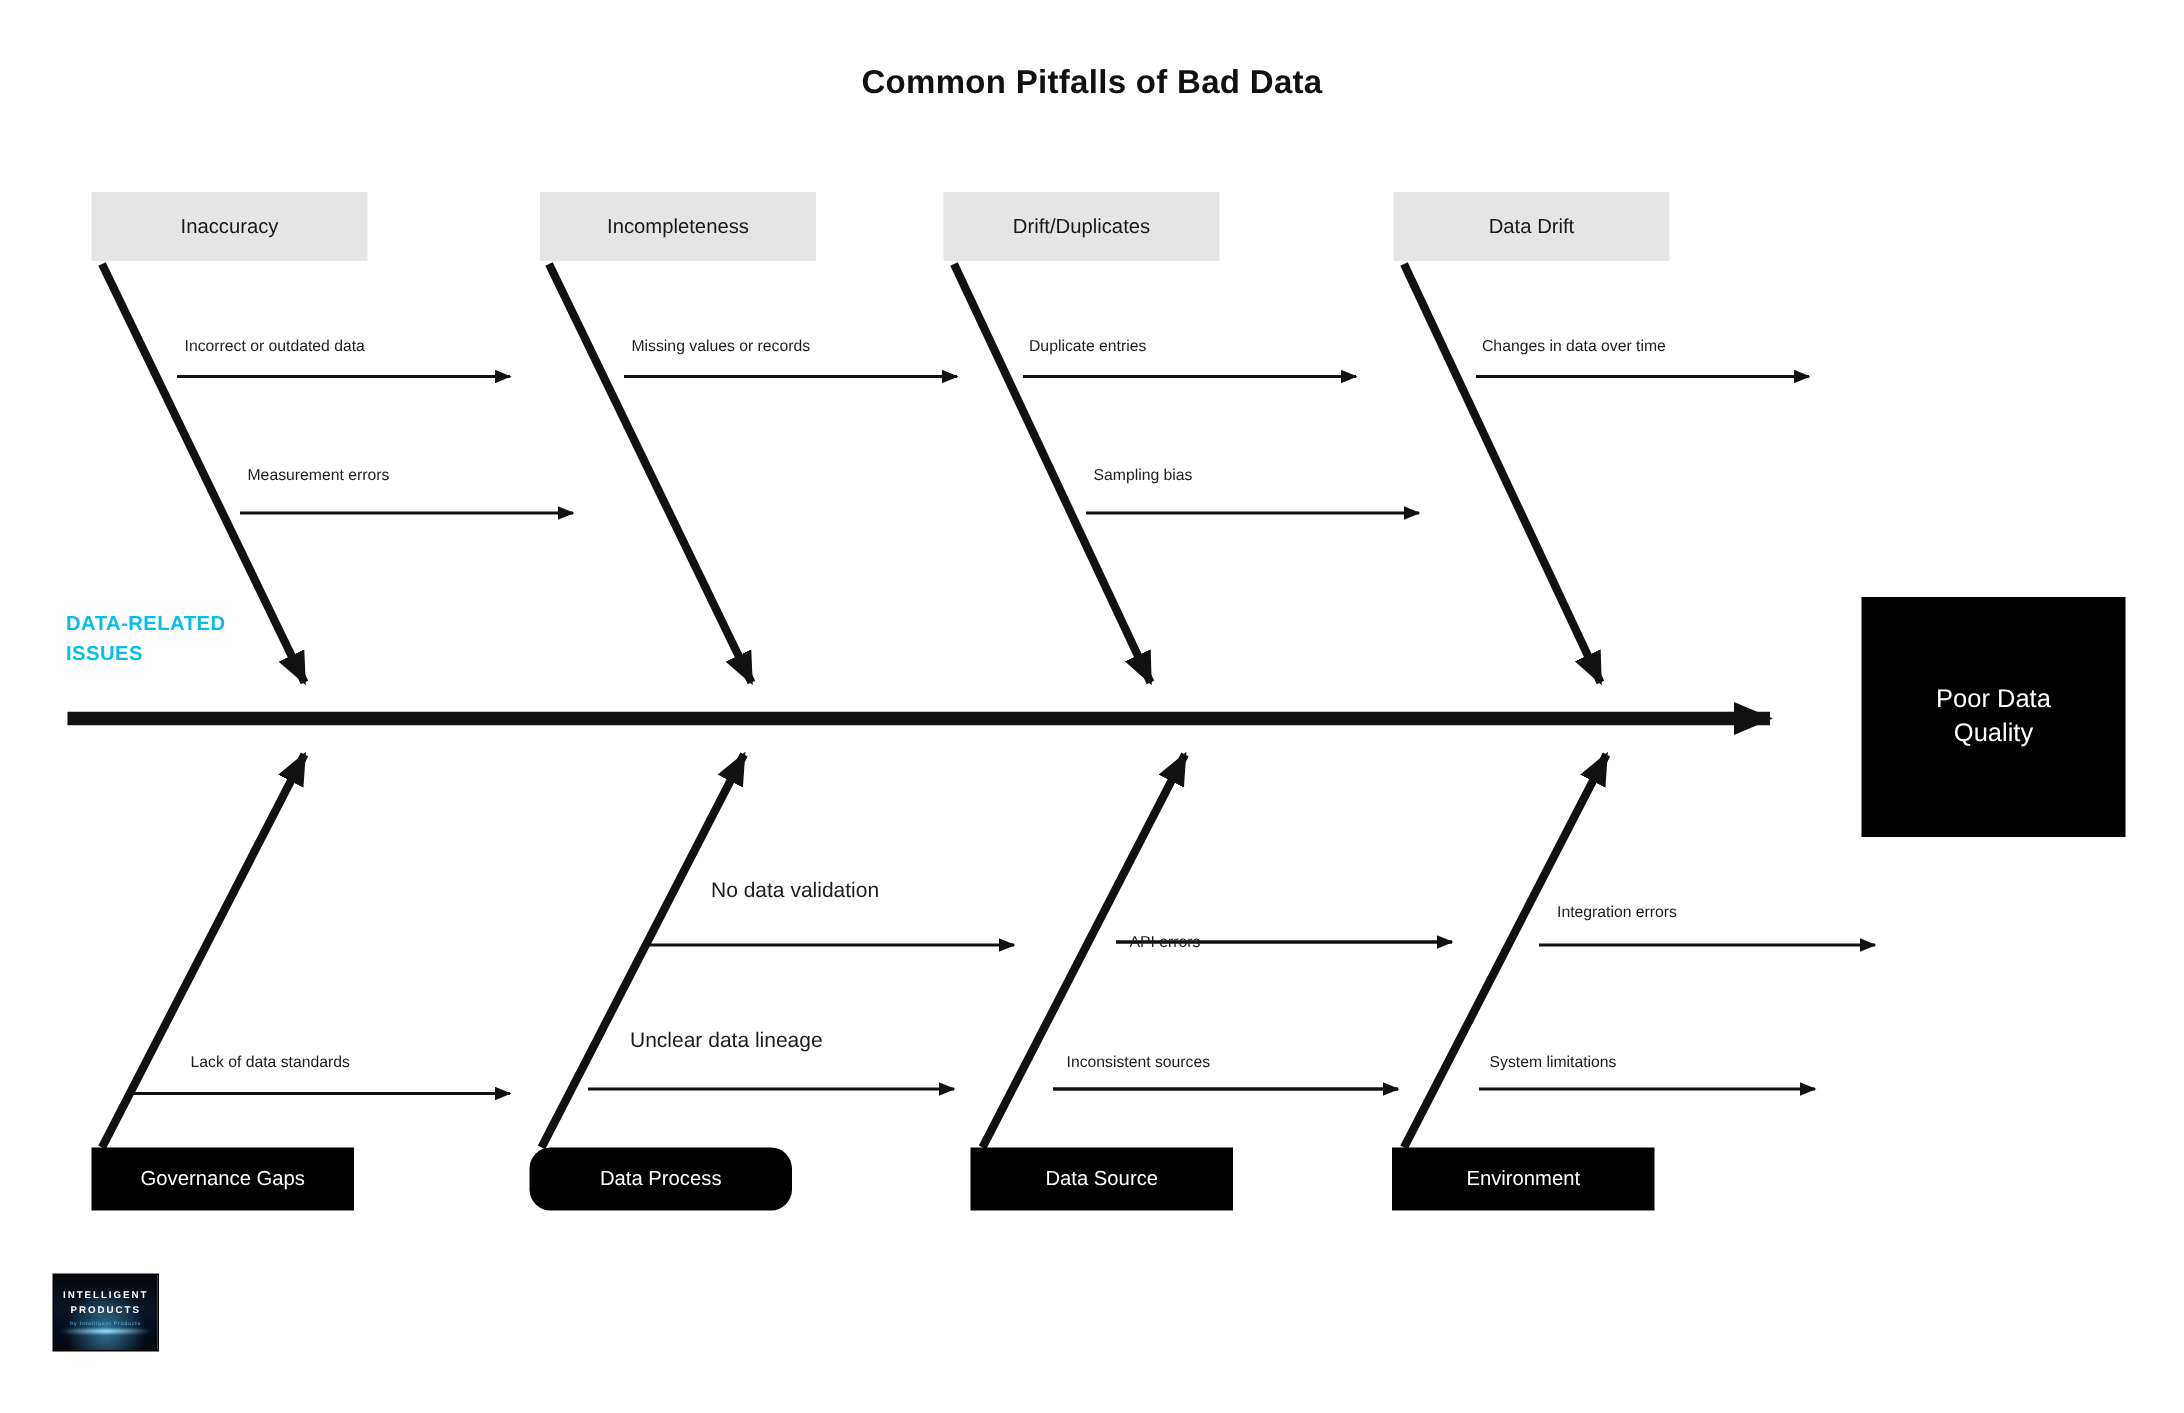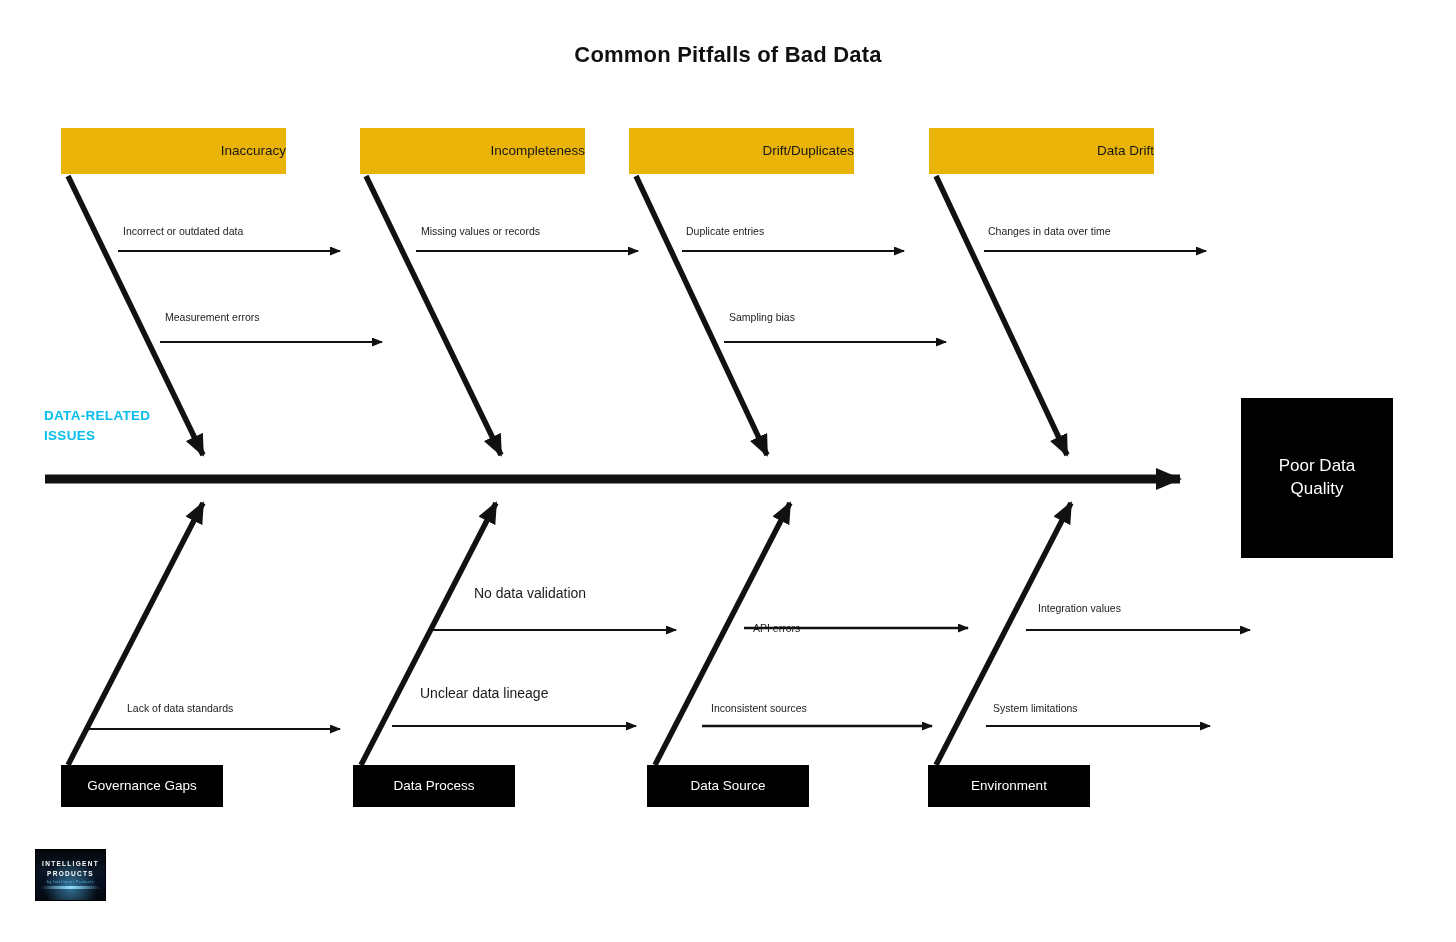--- a/index.html
+++ b/index.html
@@ -41,38 +41,37 @@
     position: absolute;
     box-sizing: border-box;
     display: flex;
     align-items: center;
     justify-content: center;
     font-size: 13.5px;
     line-height: 1.25;
     text-align: center;
   }
   .cat-box.top {
-    background: #eab308;
+    background: #e5e5e5;
     color: #17181a;
     height: 46px;
-    width: 225px;
-    justify-content: flex-end;
+    width: 184px;
   }
   .cat-box.bottom {
     background: #000000;
     color: #ffffff;
     height: 42px;
-    width: 162px;
+    width: 175px;
     align-items: center;
   }
   .head-box {
     position: absolute;
     left: 1241px;
     top: 398px;
-    width: 152px;
+    width: 176px;
     height: 160px;
     background: #000000;
     color: #ffffff;
     display: flex;
     align-items: center;
     justify-content: center;
     text-align: center;
     font-size: 17px;
     line-height: 1.35;
   }
@@ -221,21 +220,21 @@
   <div class="cat-box top" style="left:629px; top:128px;">
     <span>Drift/Duplicates</span>
   </div>
   <div class="cat-box top" style="left:929px; top:128px;">
     <span>Data Drift</span>
   </div>
 
   <div class="cat-box bottom" style="left:61px;  top:765px;">
     <span>Governance Gaps</span>
   </div>
-  <div class="cat-box bottom" style="left:353px; top:765px;">
+  <div class="cat-box bottom" style="left:353px; top:765px;border-radius:14px;">
     <span>Data Process</span>
   </div>
   <div class="cat-box bottom" style="left:928px; top:765px;">
     <span>Environment</span>
   </div>
   <div class="cat-box bottom" style="left:647px; top:765px;">
     <span>Data Source</span>
   </div>
 
   <div class="head-box">
@@ -251,21 +250,21 @@
   <div class="cause-label" style="left:421px; top:225px;">Missing values or records</div>
   <div class="cause-label" style="left:686px; top:225px;">Duplicate entries</div>
   <div class="cause-label" style="left:729px; top:311px;">Sampling bias</div>
   <div class="cause-label" style="left:988px; top:225px;">Changes in data over time</div>
 
   <div class="cause-label" style="left:127px; top:702px;">Lack of data standards</div>
   <div class="cause-label big" style="left:474px; top:585px;">No data validation</div>
   <div class="cause-label big" style="left:420px; top:685px;">Unclear data lineage</div>
   <div class="cause-label" style="left:753px; top:602px;margin-top:20px;">API errors</div>
   <div class="cause-label" style="left:711px; top:702px;">Inconsistent sources</div>
-  <div class="cause-label" style="left:1038px; top:602px;">Integration values</div>
+  <div class="cause-label" style="left:1038px; top:602px;">Integration errors</div>
   <div class="cause-label" style="left:993px; top:702px;">System limitations</div>
 
   <div class="logo">
     <div class="logo-l1">INTELLIGENT</div>
     <div class="logo-l2">PRODUCTS</div>
     <div class="logo-l3">by Intelligent Products</div>
     <div class="logo-glow"></div>
   </div>
 
 </div>

